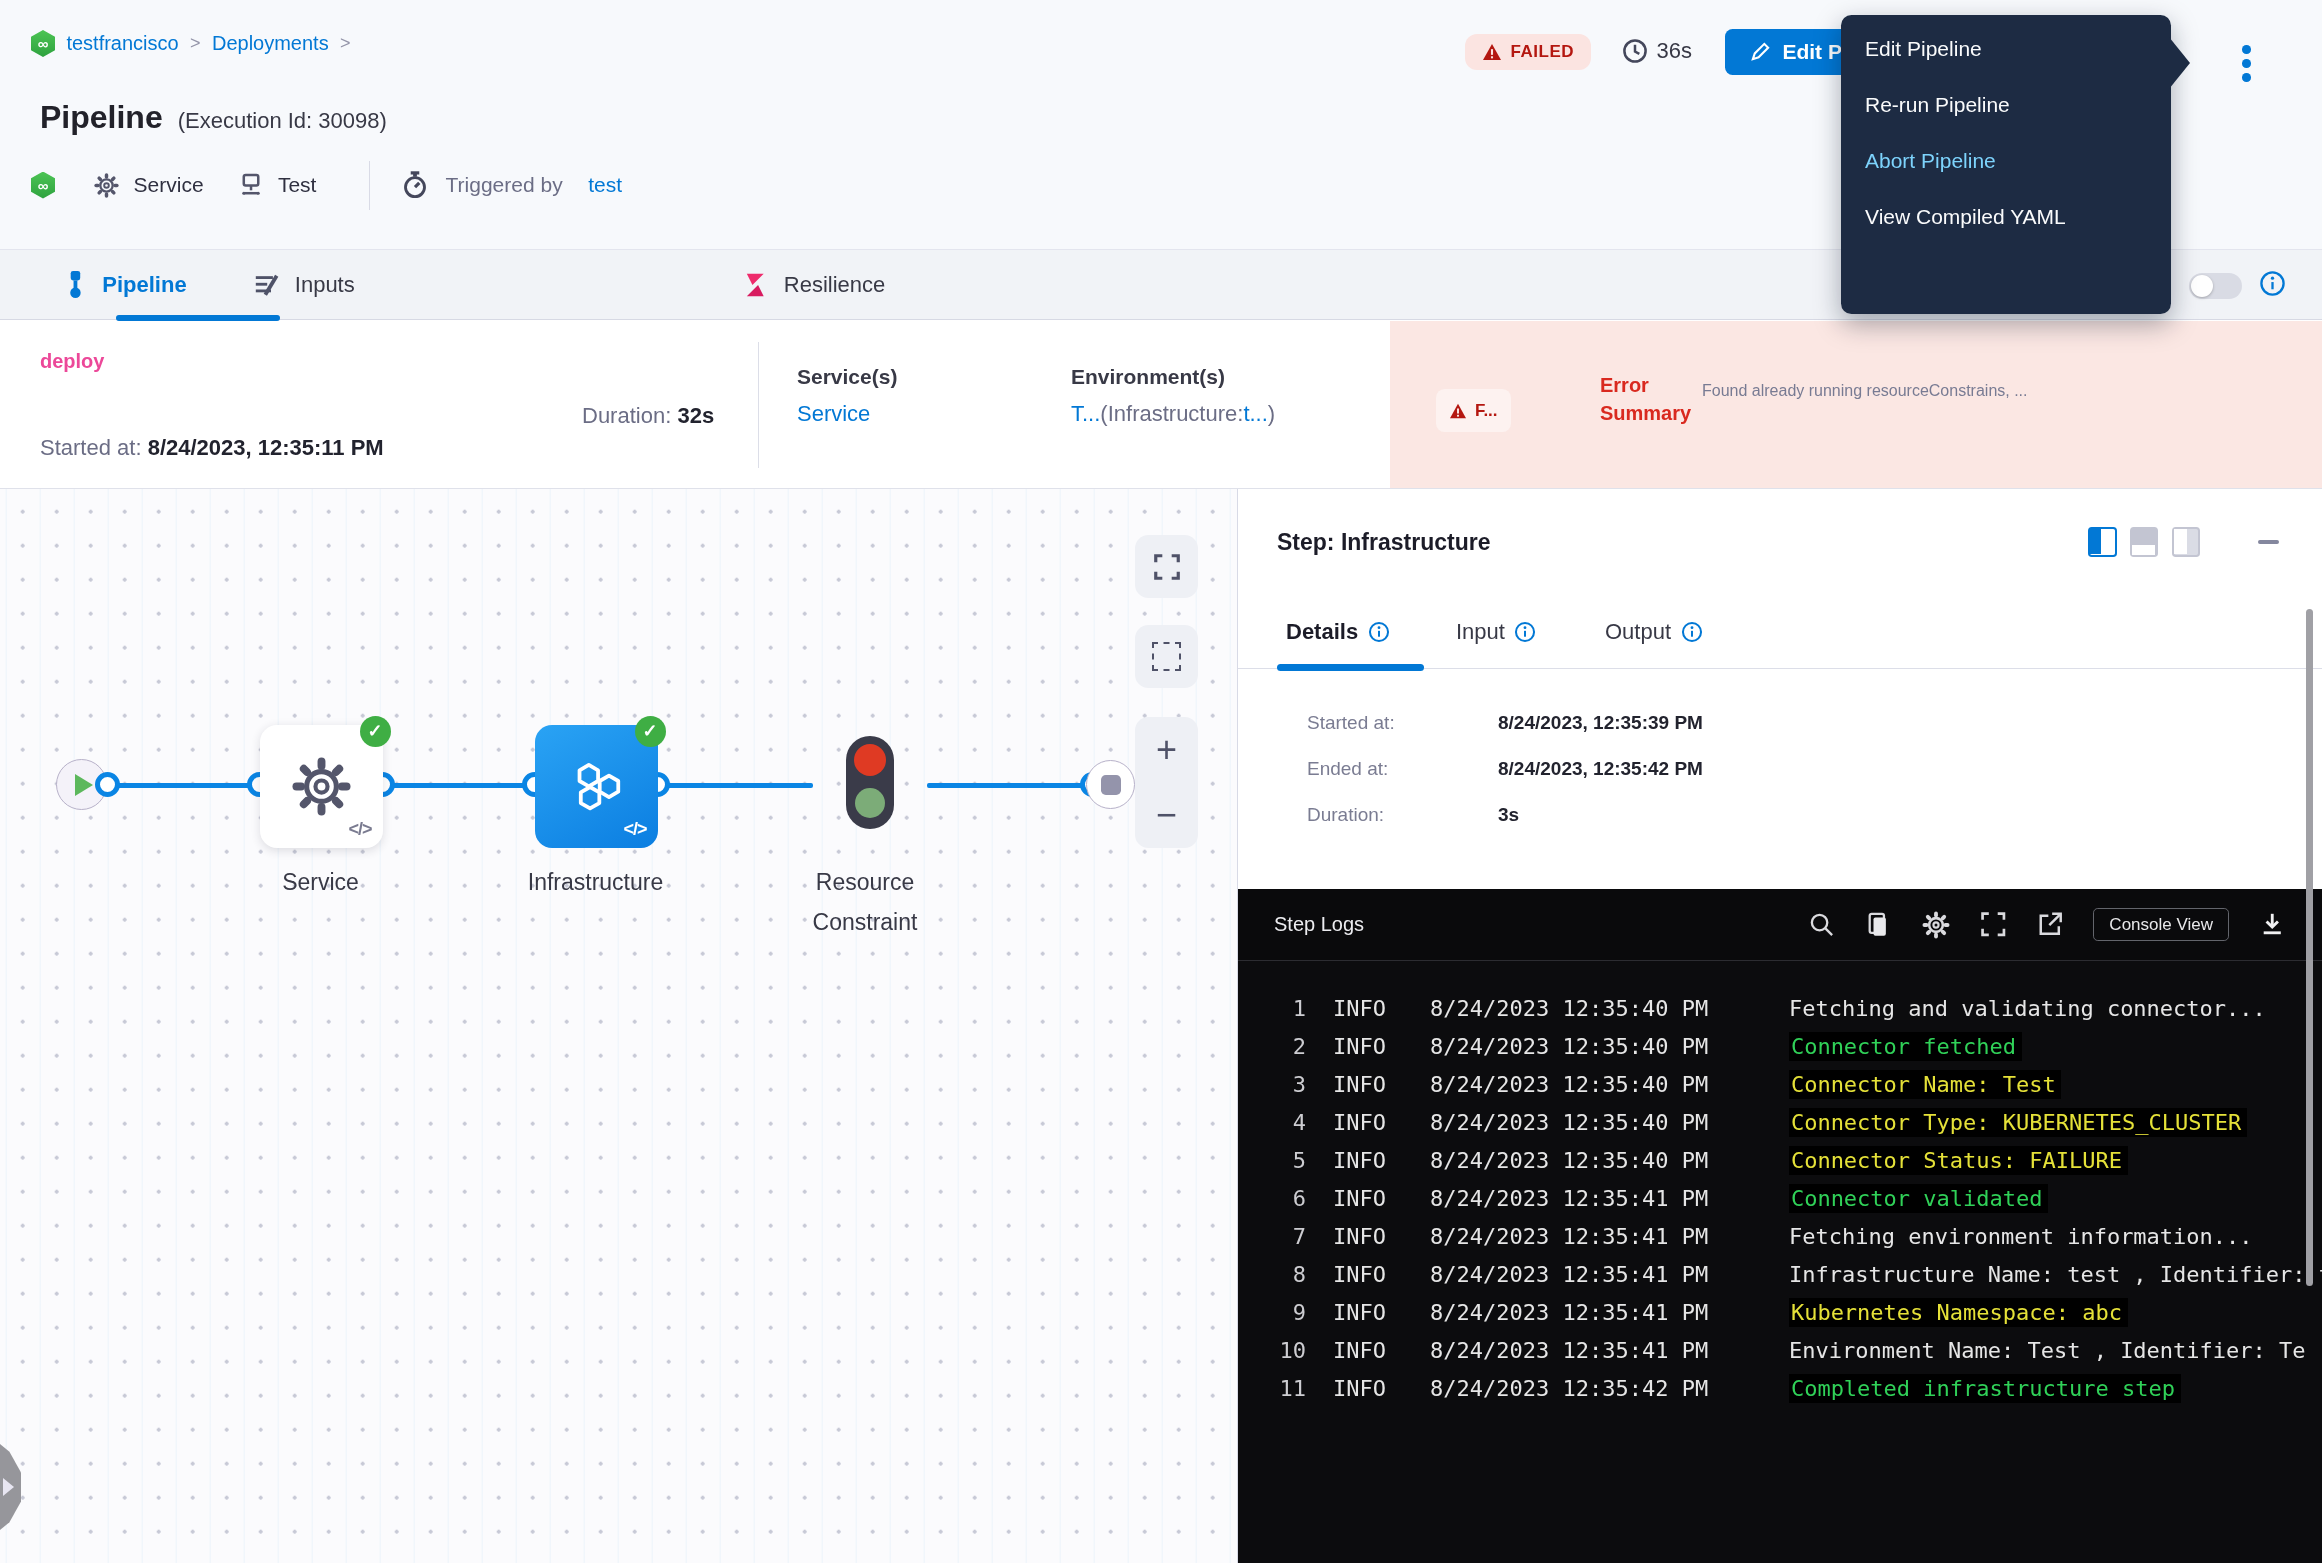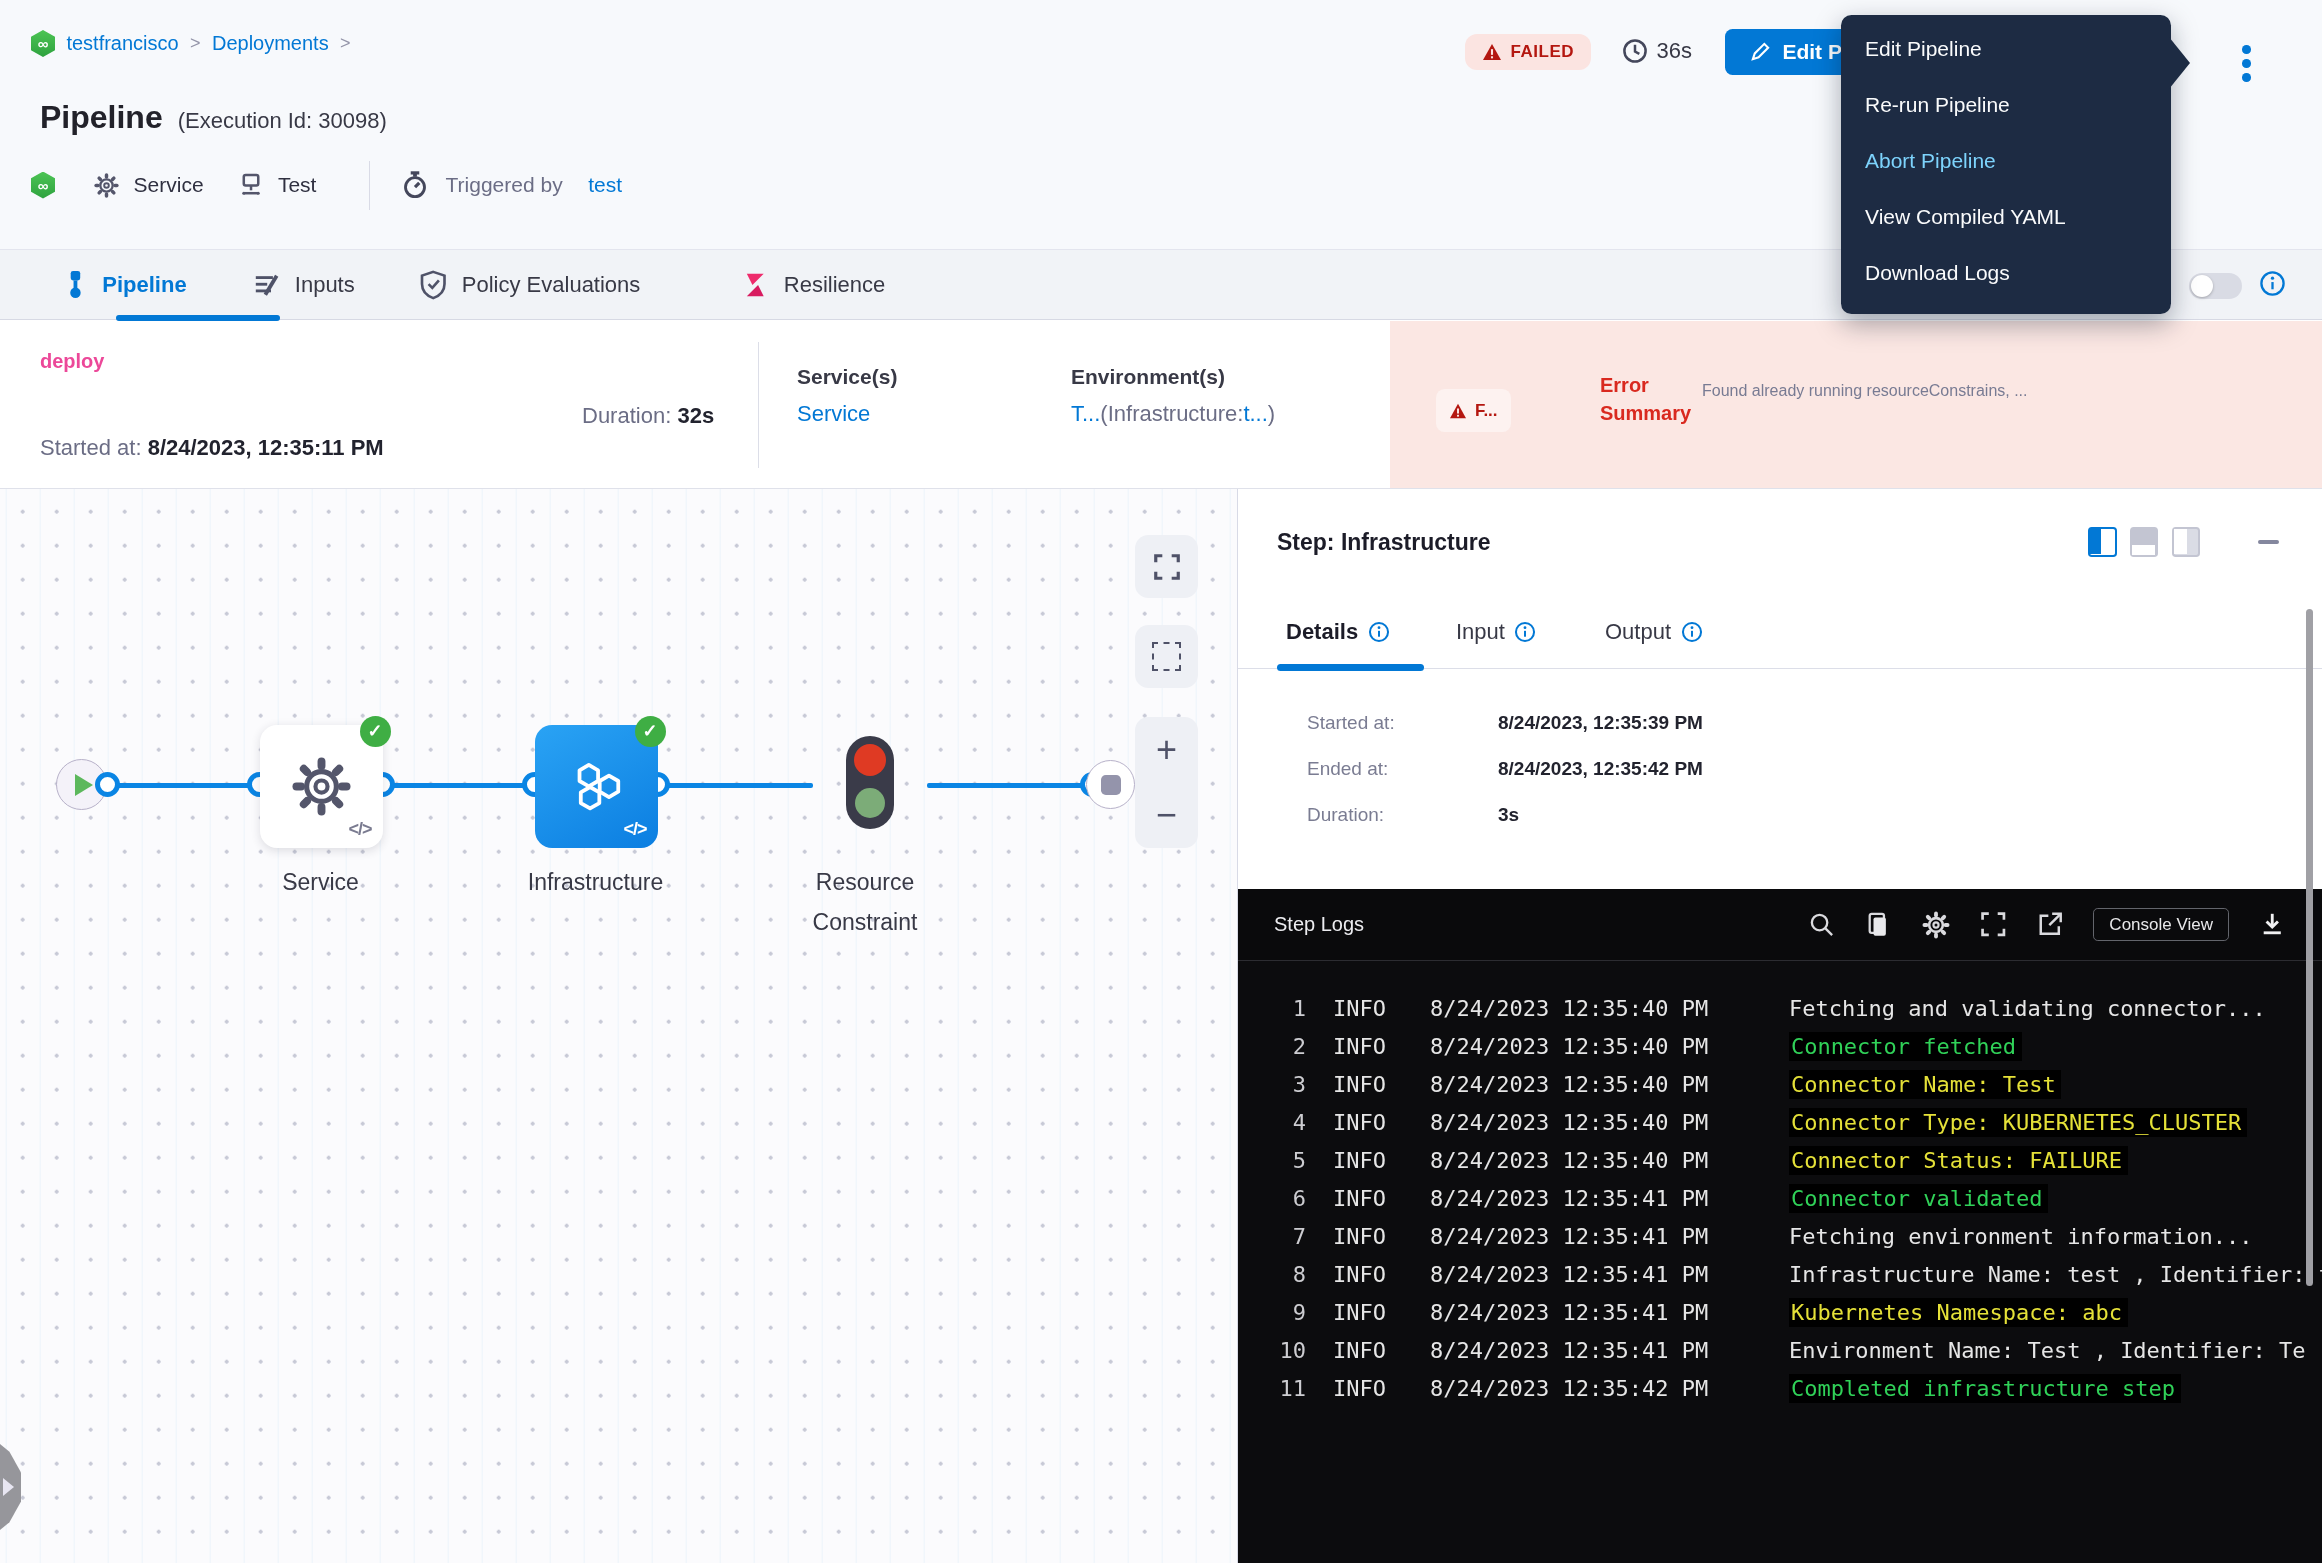--- a/index.html
+++ b/index.html
@@ -249,27 +249,20 @@
       <span class="tab-underline"></span>
     </div>
     <div class="tab" style="left:252px;">
       <svg class="ic" width="28.5" height="28.5" viewBox="0 0 30 30" fill="none" stroke="#4f5268" stroke-width="3">
         <line x1="4" y1="8" x2="22" y2="8"></line>
           <line x1="4" y1="15" x2="16" y2="15"></line>
           <line x1="4" y1="22" x2="20" y2="22"></line>
         <line x1="26" y1="6" x2="14" y2="26" stroke-width="4"></line>
       </svg>
       <span>Inputs</span>
-    </div>
-    <div class="tab" style="left:419px;">
-      <svg class="ic" width="28.5" height="30" viewBox="0 0 30 32" fill="none" stroke="#4f5268" stroke-width="2.8">
-        <path d="M15 2 L27 6 V15 C27 23 22 27.5 15 30 C8 27.5 3 23 3 15 V6 Z"></path>
-        <path d="M10 15 l4 4 l7 -8"></path>
-      </svg>
-      <span>Policy Evaluations</span>
     </div>
     <div class="tab" style="left:741px;">
       <svg class="ic" width="28.5" height="30" viewBox="0 0 30 32">
         <path d="M6 4 L24 4 L12 16 Z" fill="#ee2b6c"></path>
         <path d="M24 28 L6 28 L18 16 Z" fill="#d81b60"></path>
       </svg>
       <span>Resilience</span>
     </div>
   </div>
   <div class="toggle">
@@ -566,19 +559,18 @@
 
     <div class="scrollbar"></div>
   </div>
 
   <div class="menu">
     <div class="menu-items">
         <div class="menu-item">Edit Pipeline</div>
         <div class="menu-item">Re-run Pipeline</div>
         <div class="menu-item disabled">Abort Pipeline</div>
         <div class="menu-item">View Compiled YAML</div>
-        <div class="menu-item">Download Logs</div>
       </div>
     <span class="menu-arrow"></span>
   </div>
 
 </div>
 
 
 </body></html>

